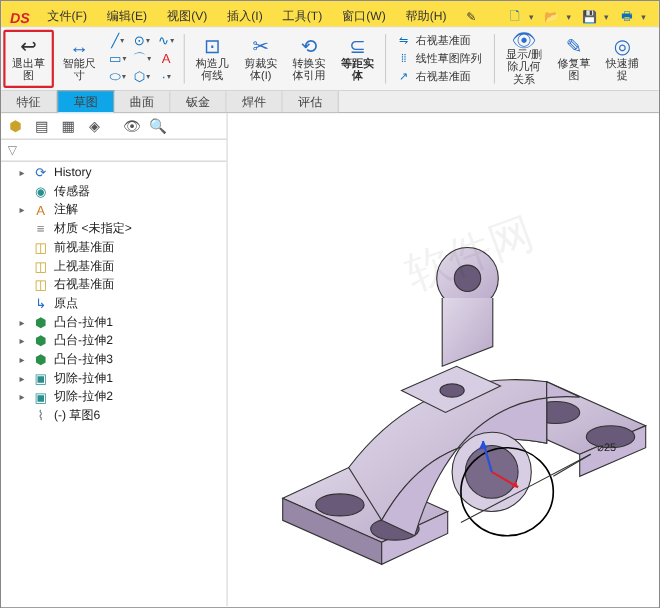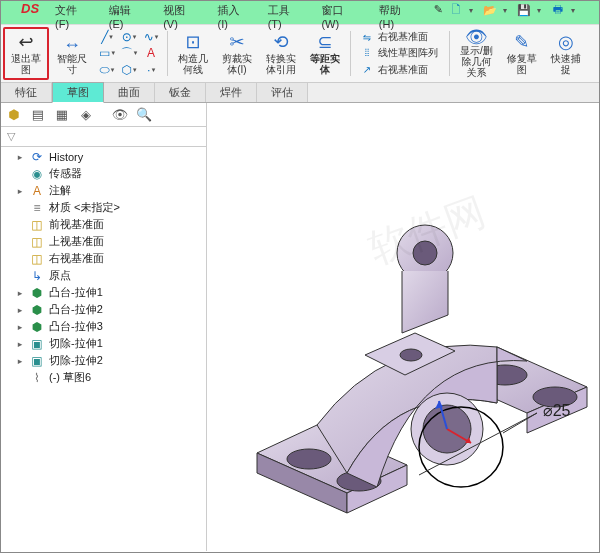--- a/index.html
+++ b/index.html
@@ -1,18 +1,18 @@
 <!DOCTYPE html>
 <html><head>
 <meta charset="utf-8">
 <style>
   * { box-sizing: border-box; margin: 0; padding: 0; font-family: "Microsoft YaHei", Arial, sans-serif; }
   body { width: 600px; height: 553px; background: #fff; overflow: hidden; font-size: 11px; border: 1px solid #888; }
 
-  .menubar { display: flex; align-items: flex-start; height: 24px; background: #86efac; border-bottom: 1px solid #ddd; padding: 0 20px; }
+  .menubar { display: flex; align-items: flex-end; height: 24px; background: #fde047; border-bottom: 1px solid #ddd; padding: 0 8px; }
   .logo { display: flex; align-items: center; font-weight: bold; font-size: 13px; color: #d9232e; }
   .logo-ds { color: #d9232e; font-style: italic; margin-right: 2px; }
   .logo-sw { color: #d9232e; }
   .logo-sw b { color: #333; }
   .menubar .menu { margin-left: 10px; color: #333; cursor: pointer; padding: 2px 4px; }
   .menubar .spacer { flex: 1; }
   .menubar .qat { display: flex; gap: 4px; align-items: center; }
   .qat .btn { width: 18px; height: 18px; display:flex; align-items:center; justify-content:center; color:#0a6fbf; cursor:pointer; }
   .qat .drop { width: 8px; font-size: 8px; color:#555; }
 
@@ -23,38 +23,38 @@
   .rib-sep { width: 1px; background: #ccc; margin: 4px 2px; }
   .rib-group { display:flex; flex-direction:column; justify-content:space-around; padding: 2px 4px;}
   .rib-row { display:flex; gap:6px; align-items:center;}
   .rib-row .small-ic { width:16px; height:14px; display:flex; align-items:center; justify-content:center; color:#0a6fbf; font-size:12px; cursor:pointer;}
   .rib-row .small-ic.drop::after { content:"▾"; font-size:7px; color:#555; margin-left:1px;}
   .rib-text-item { display:flex; align-items:center; font-size:10px; color:#333; cursor:pointer; gap:3px;}
   .rib-text-item .ic16 { width:16px; color:#0a6fbf; text-align:center;}
 
   .tabs { display: flex; height: 20px; border-bottom: 1px solid #aaa; background:#eee;align-items:flex-end; }
   .tab { padding: 2px 14px; font-size: 11px; color: #444; border-right: 1px solid #ccc; background:#e6e6e6; cursor:pointer;}
-  .tab.active { background: #5eead4; border-bottom: 1px solid #fff; margin-bottom:-1px; border-top:1px solid #aaa; border-left:1px solid #aaa; border-right:1px solid #aaa;}
+  .tab.active { background: #0ea5e9; border-bottom: 1px solid #fff; margin-bottom:-1px; border-top:1px solid #aaa; border-left:1px solid #aaa; border-right:1px solid #aaa;}
 
   .body { display:flex; height: 448px; }
   .feature-panel { width: 206px; border-right: 1px solid #ccc; background:#fff; display:flex; flex-direction:column;}
   .panel-icons { display:flex; height: 24px; border-bottom:1px solid #ccc; align-items:center; padding: 0 4px; gap:6px;}
   .panel-icons span { width:18px; height:18px; display:flex; align-items:center; justify-content:center; color:#555; cursor:pointer; font-size:13px;}
   .panel-icons .sep { width:4px; }
   .panel-filter { height:20px; border-bottom:1px solid #ccc; display:flex; align-items:center; padding:0 6px; color:#888;}
   .panel-title { padding: 4px 6px; font-size:11px; background:#f0f0f0; border-bottom:1px solid #ddd;}
   .tree { padding: 2px 0; overflow:auto; flex:1;}
   .tree-item { display:flex; align-items:center; padding: 1px 4px; font-size:11px; color:#222; cursor:pointer; gap:4px; white-space:nowrap;}
   .tree-item .tw { width:10px; text-align:center; color:#666; font-size:9px;}
   .tree-item .ticon { width:16px; text-align:center; font-size:12px;}
   .tree-item.d1 { padding-left: 14px;}
   .c-gold{color:#c9a227;} .c-blue{color:#2a6fc9;} .c-grey{color:#777;} .c-green{color:#2a8f4a;} .c-teal{color:#2a8f8f;} .c-orange{color:#cc7a1f;}
 
   .viewport { flex:1; position:relative; background:#fff; }
-  .dim-label { position:absolute; font-size:16px; color:#222; }
+  .dim-label { position:absolute; font-size:10px; color:#222; }
   .watermark { position:absolute; font-size:40px; color:rgba(0,0,0,0.05); transform:rotate(-20deg); pointer-events:none;}
 </style>
 </head>
 <body>
 
 <div class="menubar">
   <div class="logo">
     <span class="logo-ds">DS</span>
   </div>
   <span class="menu">文件(F)</span>

